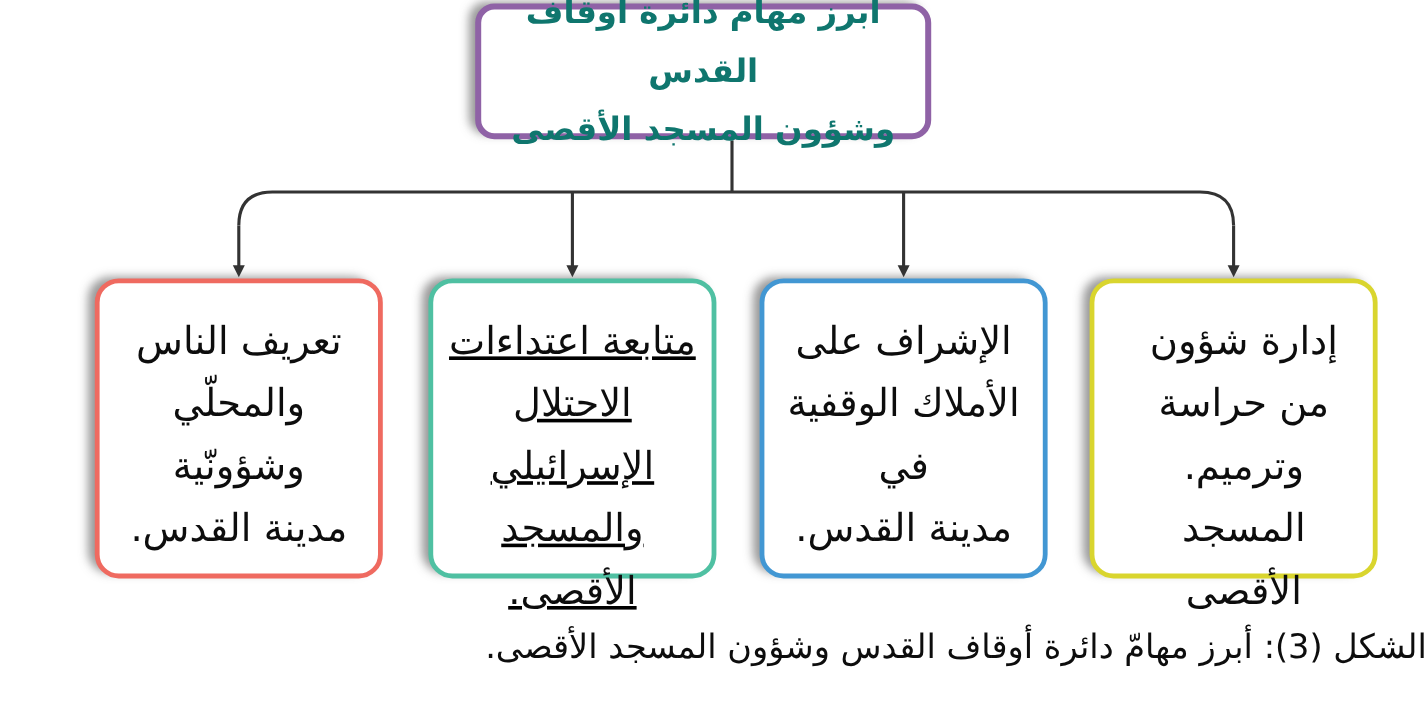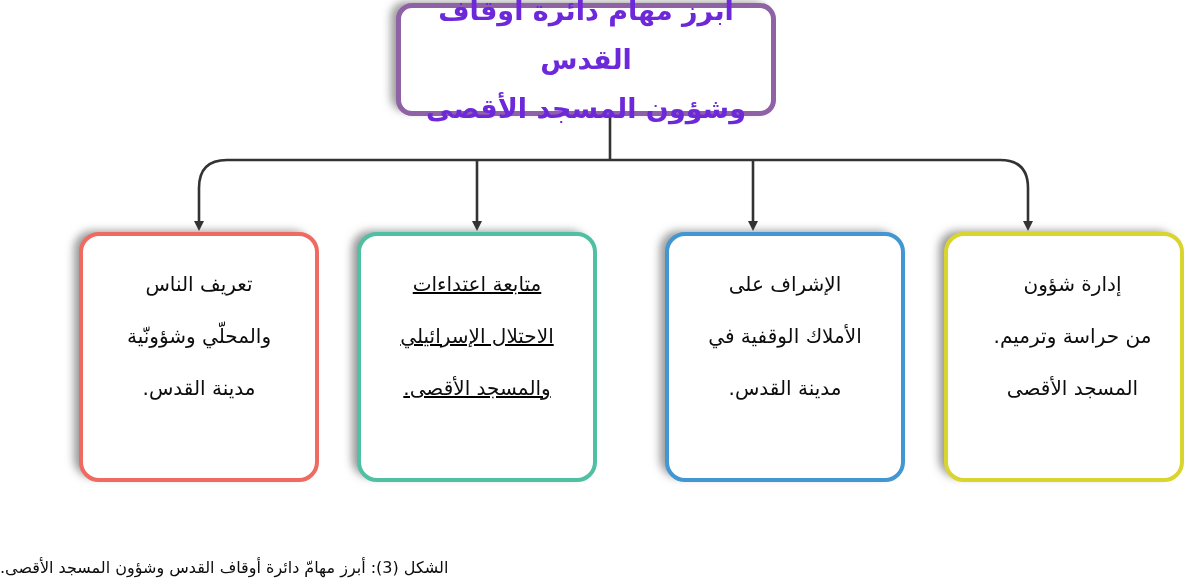--- a/index.html
+++ b/index.html
@@ -46,35 +46,35 @@
   .child{
     top:232px;width:240px;height:250px;
     border:4.5px solid var(--c,#888);
     border-radius:20px;
     box-sizing:border-box;
   }
   .child::before{
     left:-18px;right:-8px;top:60%;bottom:-24px;
     border-radius:34px;
   }
-  .pos-1{left:944px;padding-left:17px;}  
-  .pos-2{left:633px;margin-left:32px;}
+  .pos-1{left:908px;padding-left:17px;}  
+  .pos-2{left:633px;}
   .pos-3{left:357px;text-decoration:underline;}
   .pos-4{left:79px;}
   .box-text{
     padding:22px 12px 0;
     text-align:center;
-    font-size:20px;line-height:52px;
+    font-size:32px;line-height:52px;
     color:#0d0d0d;
   }
 
   .caption{
     position:absolute;left:0;top:522px;width:100%;
-    text-align:left;
-    font-size:16px;color:#0d0d0d;margin-top:36px;
+    text-align:right;
+    font-size:28px;color:#0d0d0d;
   }
 </style>
 </head>
 <body>
 
 <div class="canvas" style="--line: #333333;">
 
   <svg class="connectors" viewBox="0 0 1189 585" xmlns="http://www.w3.org/2000/svg">
     <path d="M610,117 L610,160"></path>
     <path d="M199,188 Q199,160 227,160 L1000,160 Q1028,160 1028,188"></path>
@@ -82,21 +82,21 @@
     <path d="M477,160 L477,222"></path>
     <path d="M753,160 L753,222"></path>
     <path d="M1028,188 L1028,222"></path>
     <polygon points="194,221 204,221 199,231"></polygon>
     <polygon points="472,221 482,221 477,231"></polygon>
     <polygon points="748,221 758,221 753,231"></polygon>
     <polygon points="1023,221 1033,221 1028,231"></polygon>
   </svg>
 
   <div class="panel root" style="--c: #8f62a6;">
-    <div class="root-text" dir="rtl" style="color: #6d28d9;">
+    <div class="root-text" dir="rtl" style="color: #0f766e;">
       <div>أبرز مهام دائرة أوقاف القدس</div>
       <div>وشؤون المسجد الأقصى</div>
     </div>
   </div>
 
   <div class="panel child pos-1" style="--c: #d9d52e;">
     <div class="box-text" dir="rtl">
       <div>إدارة شؤون</div>
       <div>من حراسة وترميم.</div>
       <div>المسجد الأقصى</div>

